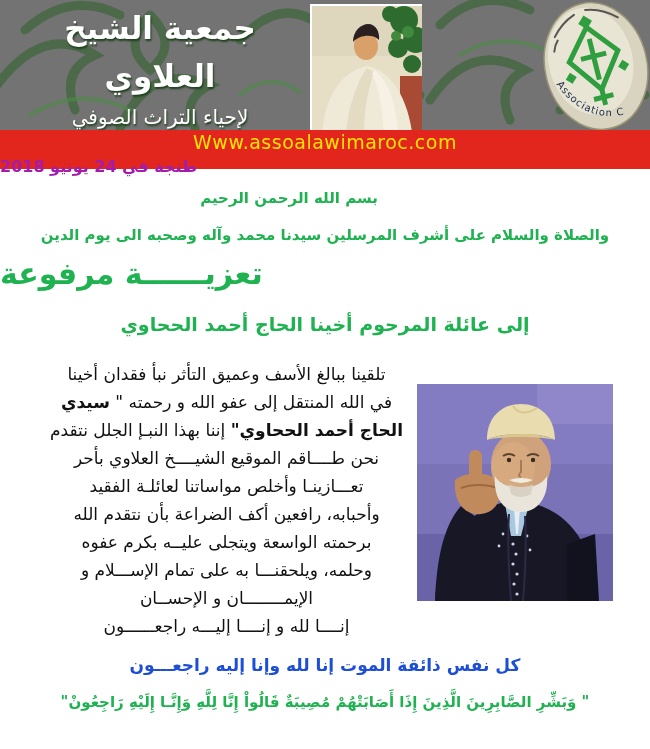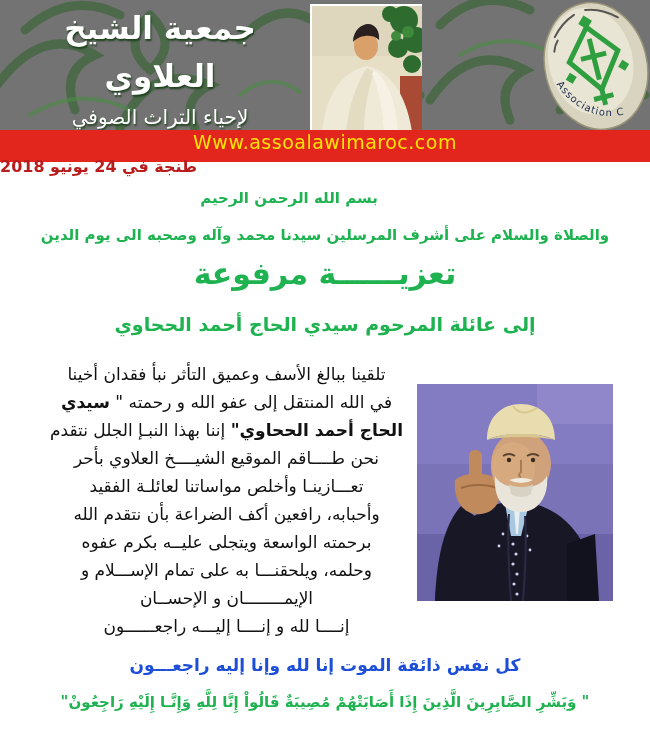--- a/index.html
+++ b/index.html
@@ -9,33 +9,33 @@
   
   .banner{position:absolute;left:0;top:0;width:650px;height:130px;background:#737373;overflow:hidden;}
   .banner-pattern{position:absolute;left:0;top:0;}
   .banner-text{position:absolute;left:15px;top:4px;width:290px;text-align:center;color:#ffffff;direction:rtl;}
   .banner-line1{font-size:31px;font-weight:bold;line-height:48px;text-shadow:1px 2px 2px #1e401c;}
   .banner-line2{font-size:20px;font-weight:normal;line-height:34px;text-shadow:1px 2px 2px #1e401c;}
   .header-photo{position:absolute;left:310px;top:4px;width:110px;height:126px;border-left:2px solid #fff;border-top:2px solid #fff;}
   .logo-badge{position:absolute;left:543px;top:-2px;width:107px;height:136px;}
 
   
-  .url-strip{position:absolute;left:0;top:130px;width:650px;height:32px;background:#e2261e;
+  .url-strip{position:absolute;left:0;top:130px;width:650px;height:39px;background:#e2261e;
              text-align:center;line-height:25px;}
   .url-strip span{color:#ffe400;font-size:19px;letter-spacing:.5px;}
 
   
   .date-line{position:absolute;left:0;top:157px;width:250px;direction:rtl;text-align:left;
-             font-size:16px;font-weight:bold;color:#b91c1c;}
+             font-size:16px;font-weight:bold;color:#a21caf;}
   .green-text{color:#1eb250;}
   .bismillah{position:absolute;left:0;top:189px;width:578px;text-align:center;direction:rtl;
              font-size:15px;font-weight:bold;}
   .salawat{position:absolute;left:0;top:226px;width:650px;text-align:center;direction:rtl;
            font-size:15px;font-weight:bold;}
-  .main-title{position:absolute;left:0;top:256px;width:650px;margin:0;text-align:center;direction:rtl;
+  .main-title{position:absolute;left:0;top:256px;width:650px;margin:0;text-align:left;direction:rtl;
               font-size:30px;font-weight:bold;}
   .subtitle{position:absolute;left:0;top:313px;width:650px;margin:0;text-align:center;direction:rtl;
             font-size:19px;font-weight:bold;}
 
   
   .body-text{position:absolute;left:33px;top:360px;width:387px;direction:rtl;text-align:center;
              font-size:17px;line-height:28px;color:#111;}
   .body-line{white-space:nowrap;}
   .body-line .bold{font-weight:bold;}
   .deceased-photo{position:absolute;left:417px;top:384px;width:196px;height:217px;}
@@ -139,21 +139,21 @@
   <div class="url-strip">
     <span>Www.assoalawimaroc.com</span>
   </div>
 
   <div class="date-line">طنجة في 24 يونيو 2018</div>
 
   <div class="bismillah green-text">بسم الله الرحمن الرحيم</div>
   <div class="salawat green-text">والصلاة والسلام على أشرف المرسلين سيدنا محمد وآله وصحبه الى يوم الدين</div>
 
   <h1 class="main-title green-text">تعزيــــــة مرفوعة</h1>
-  <h2 class="subtitle green-text">إلى عائلة المرحوم سيدي الحاج أحمد الححاوي</h2>
+  <h2 class="subtitle green-text">إلى عائلة المرحوم أخينا الحاج أحمد الححاوي</h2>
 
   <div class="body-text">
       <div class="body-line"><span>تلقينا  ببالغ الأسف وعميق التأثر نبأ فقدان أخينا</span></div>
       <div class="body-line"><span>في الله المنتقل إلى عفو الله و رحمته " </span><span class="bold">سيدي</span></div>
       <div class="body-line"><span class="bold">الحاج أحمد الححاوي"</span><span> إننا بهذا النبـإ الجلل نتقدم</span></div>
       <div class="body-line"><span>نحن طــــاقم الموقيع الشيــــخ العلاوي بأحر</span></div>
       <div class="body-line"><span>تعـــازينـا وأخلص مواساتنا لعائلـة الفقيد</span></div>
       <div class="body-line"><span>وأحبابه، رافعين أكف الضراعة بأن نتقدم الله</span></div>
       <div class="body-line"><span>برحمته الواسعة ويتجلى عليــه بكرم عفوه</span></div>
       <div class="body-line"><span>وحلمه، ويلحقنـــا به على تمام الإســـلام و</span></div>

